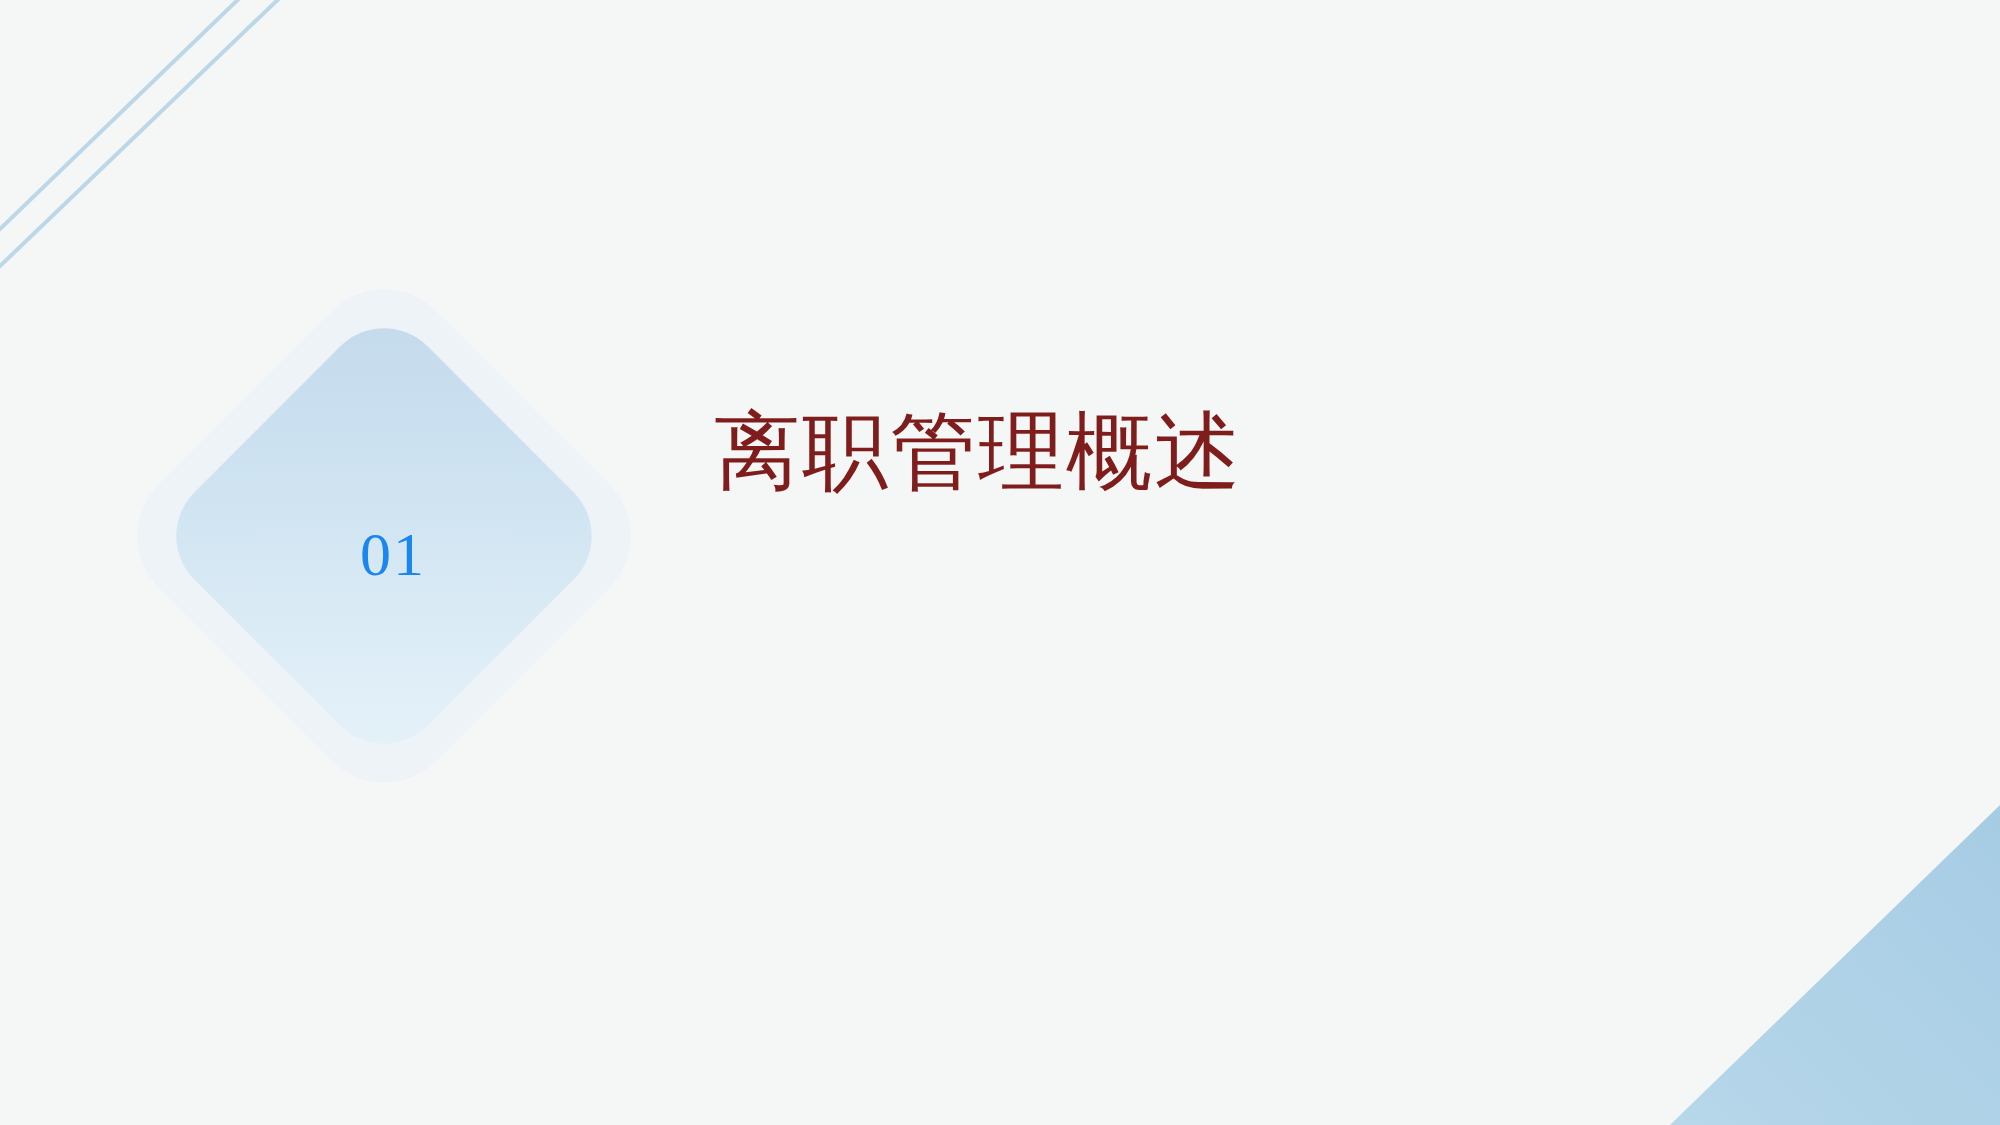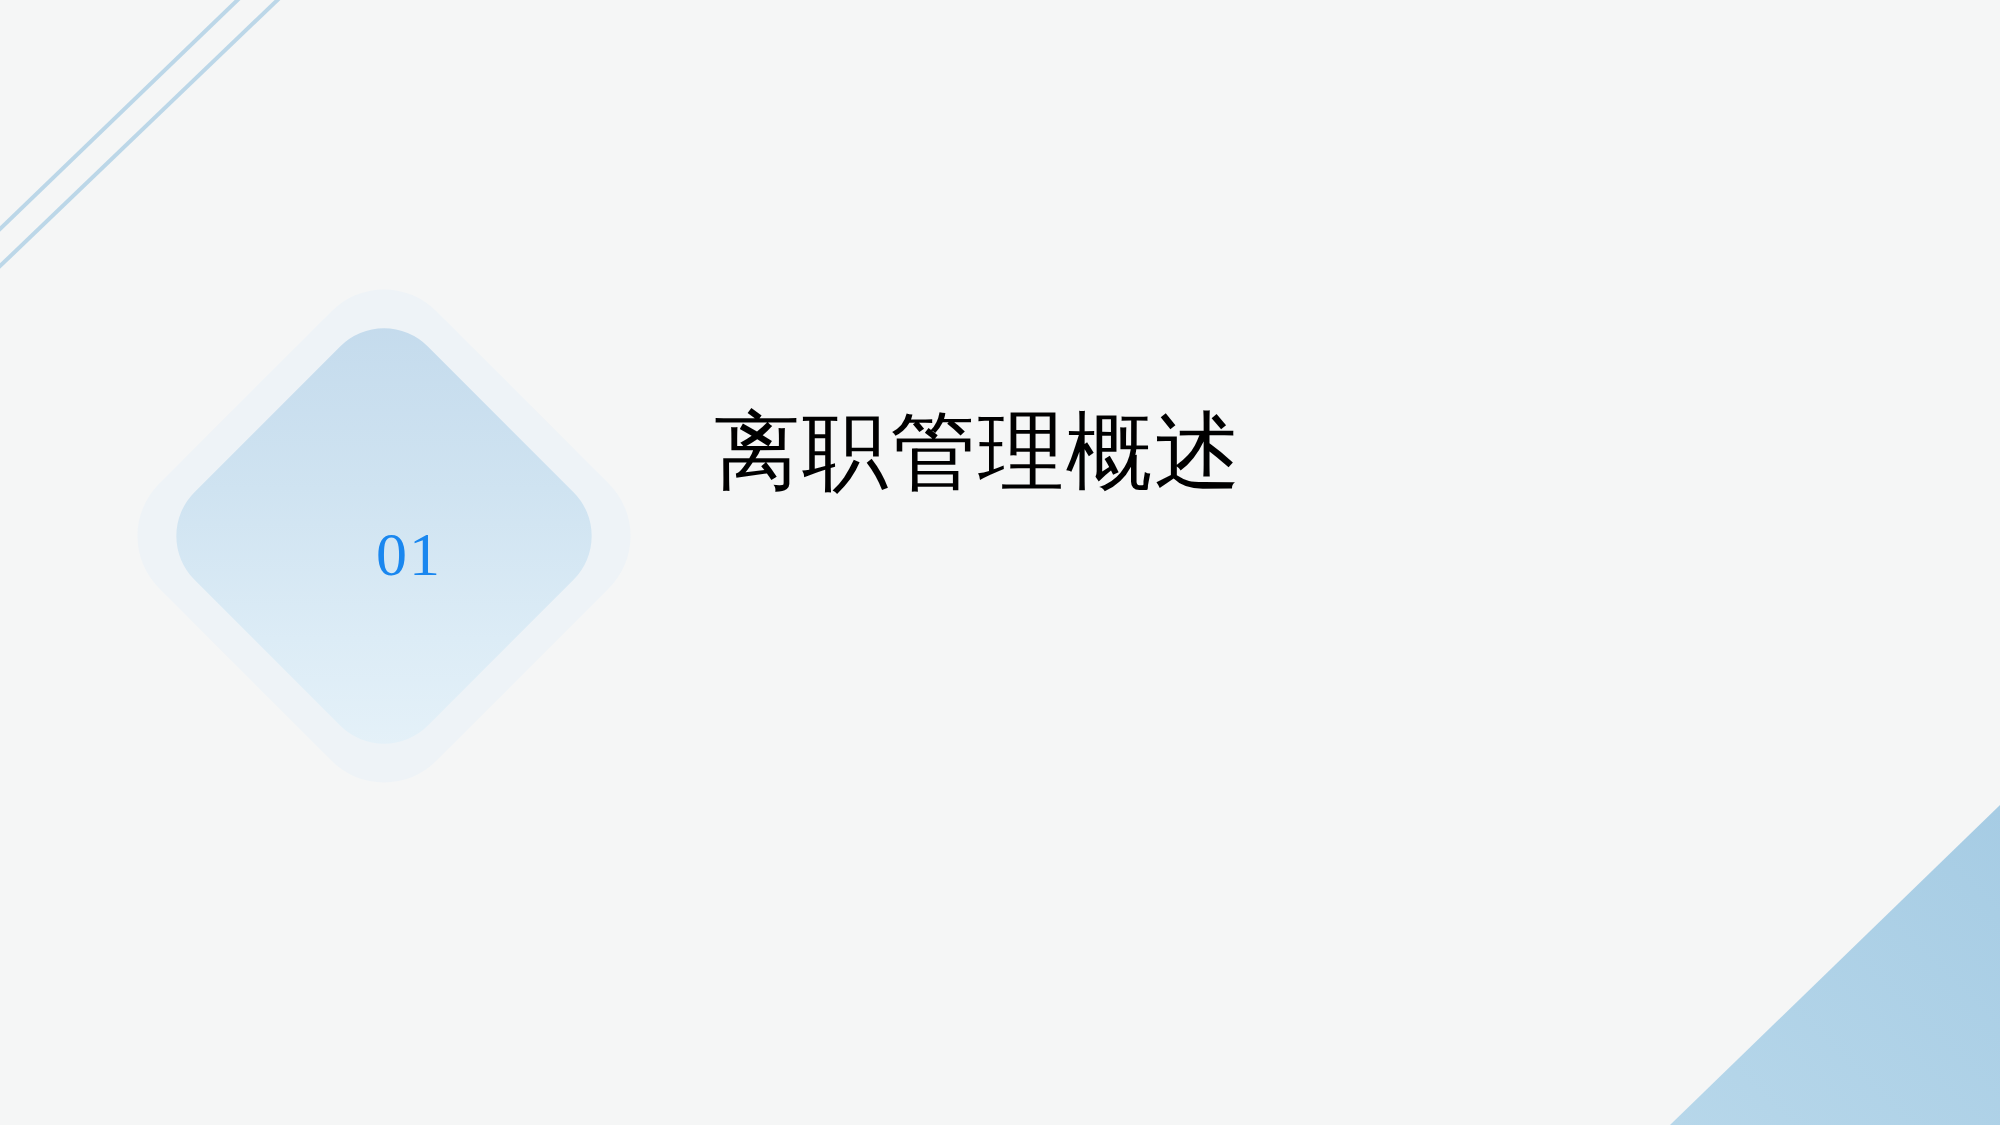--- a/index.html
+++ b/index.html
@@ -66,21 +66,21 @@
     width: 330px;
     height: 330px;
     margin-left: -165px;
     margin-top: -165px;
     border-radius: 62px;
     transform: rotate(45deg);
     background: linear-gradient(135deg, #c3daec 0%, #cfe3f1 40%, #dcecf6 72%, #e6f2f9 100%);
   }
   .diamond-number {
     position: absolute;
-    left: 16px;
+    left: 0;
     top: 0;
     width: 100%;
     height: 100%;
     display: flex;
     align-items: center;
     justify-content: center;
     font-family: "Liberation Serif", "DejaVu Serif", serif;
     font-size: 62px;
     line-height: 1;
     letter-spacing: 2px;
@@ -92,21 +92,21 @@
 
   
   .slide-title {
     position: absolute;
     left: 714px;
     top: 400px;
     font-family: "DejaVu Serif", "Liberation Serif", serif;
     font-size: 86px;
     line-height: 1.2;
     letter-spacing: 2px;
-    color: #000000;
+    color: #7f1d1d;
     white-space: nowrap;
   }
 </style>
 </head>
 <body>
 
 <div id="slide">
 
   <svg class="corner-lines" viewBox="0 0 460 300" preserveAspectRatio="none">
     <line x1="250" y1="-12" x2="-30" y2="258" stroke="#bcd7e8" stroke-width="4"></line>

